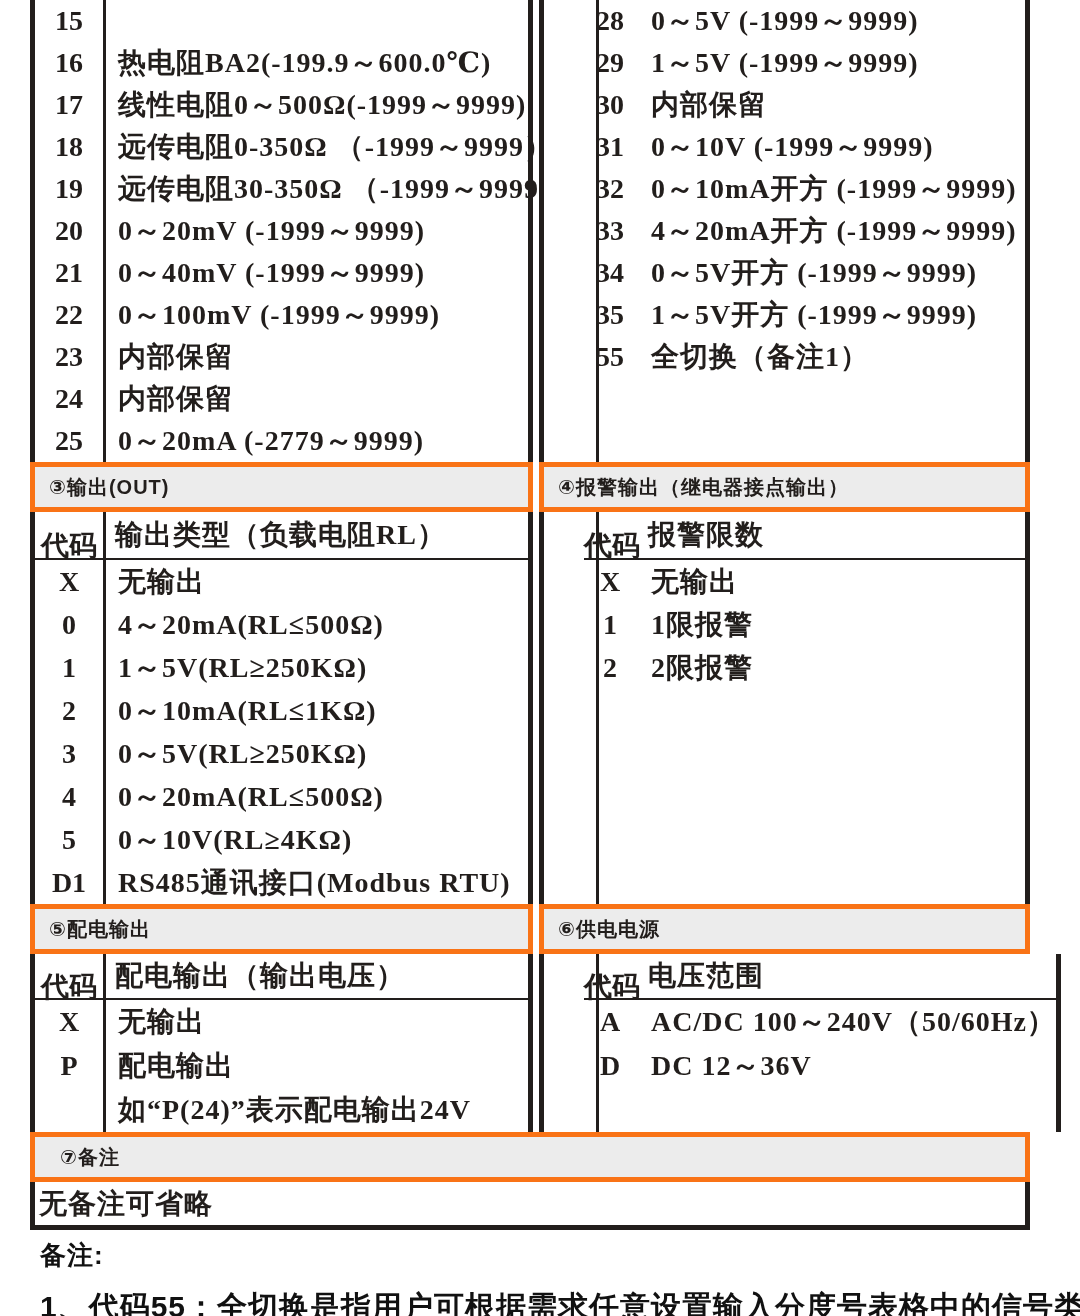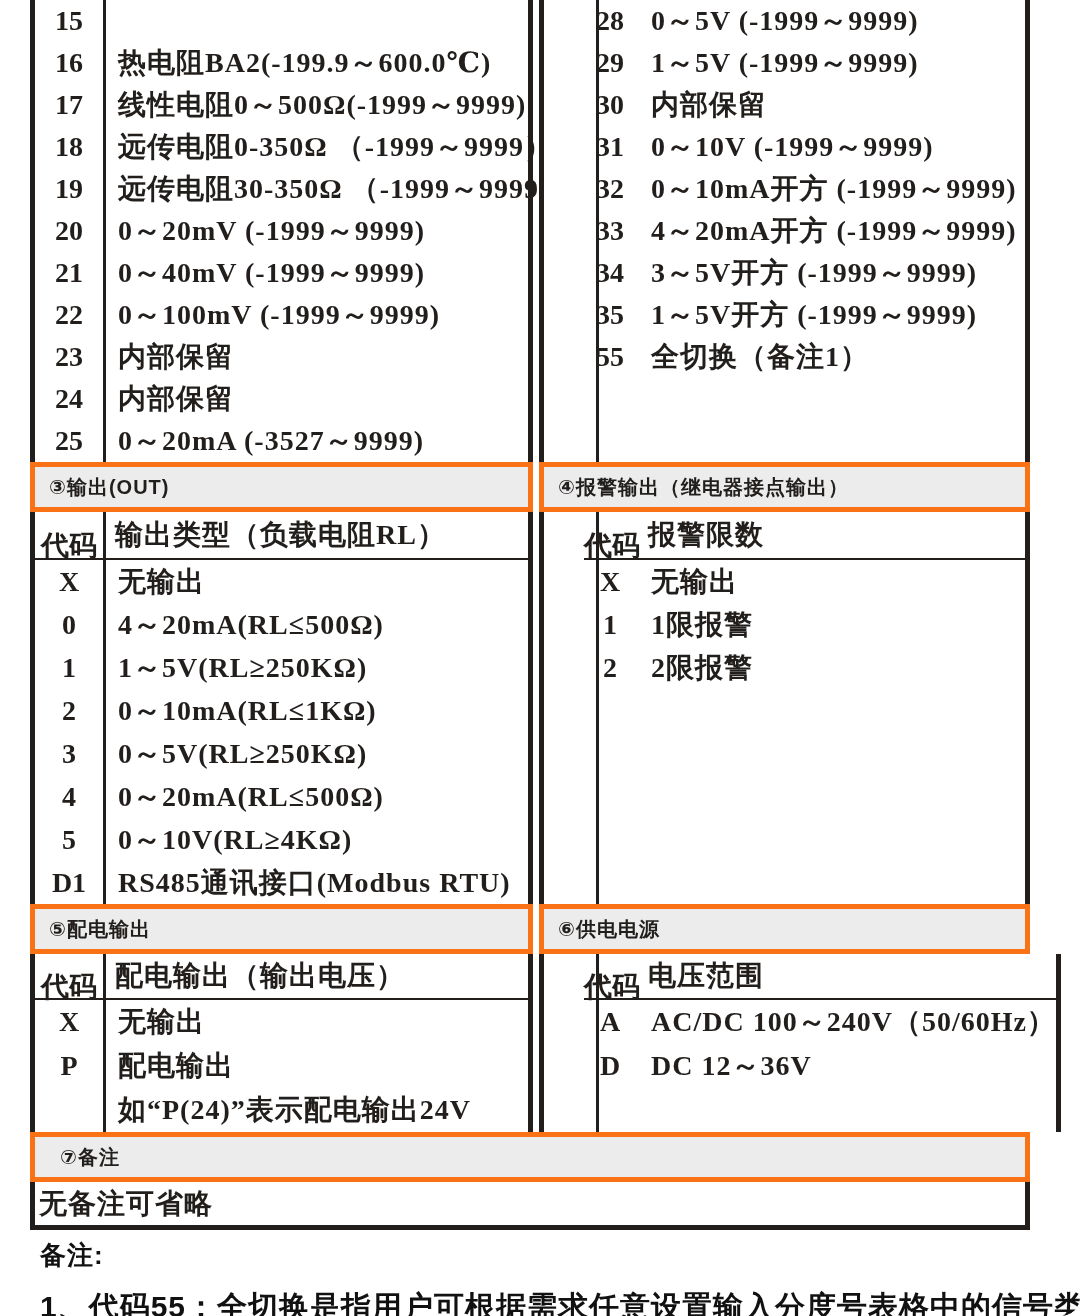--- a/index.html
+++ b/index.html
@@ -3,21 +3,20 @@
 <meta charset="utf-8">
 <style>
   html,body{margin:0;padding:0;background:#ffffff;}
   .sheet{
     position:relative;
     width:1080px;height:1316px;
     background:#ffffff;
     color:#221e1c;
     font-family:"Liberation Serif","DejaVu Serif",serif;
     overflow:hidden;
-    border-radius:19px;
   }
   .tablewrap{position:absolute;left:30px;top:0;width:1000px;}
   .split{display:flex;}
   .gap{width:6px;flex:0 0 6px;}
   
   .panel{box-sizing:border-box;position:relative;background:#fff;}
   .pL{flex:0 0 503px;width:503px;border-left:5px solid #221e1c;border-right:5px solid #221e1c;}
   .pR{flex:1 1 auto;border-left:5px solid #221e1c;border-right:5px solid #221e1c;padding-left:40px;}
   .body-panel::after{
     content:"";position:absolute;top:0;bottom:0;left:var(--codew);
@@ -121,21 +120,21 @@
             <div class="trow">
               <div class="tcode">23</div>
               <div class="tdesc">内部保留</div>
             </div>
             <div class="trow">
               <div class="tcode">24</div>
               <div class="tdesc">内部保留</div>
             </div>
             <div class="trow">
               <div class="tcode">25</div>
-              <div class="tdesc">0～20mA (-3527～9999)</div>
+              <div class="tdesc">0～20mA (-2779～9999)</div>
             </div>
           </div>
       </div>
       <div class="gap"></div>
       <div class="panel pR body-panel">
         <div>
             <div class="trow">
               <div class="tcode">28</div>
               <div class="tdesc">0～5V (-1999～9999)</div>
             </div>
@@ -154,21 +153,21 @@
             <div class="trow">
               <div class="tcode">32</div>
               <div class="tdesc">0～10mA开方 (-1999～9999)</div>
             </div>
             <div class="trow">
               <div class="tcode">33</div>
               <div class="tdesc">4～20mA开方 (-1999～9999)</div>
             </div>
             <div class="trow">
               <div class="tcode">34</div>
-              <div class="tdesc">3～5V开方 (-1999～9999)</div>
+              <div class="tdesc">0～5V开方 (-1999～9999)</div>
             </div>
             <div class="trow">
               <div class="tcode">35</div>
               <div class="tdesc">1～5V开方 (-1999～9999)</div>
             </div>
             <div class="trow">
               <div class="tcode">55</div>
               <div class="tdesc">全切换（备注1）</div>
             </div>
           </div>

